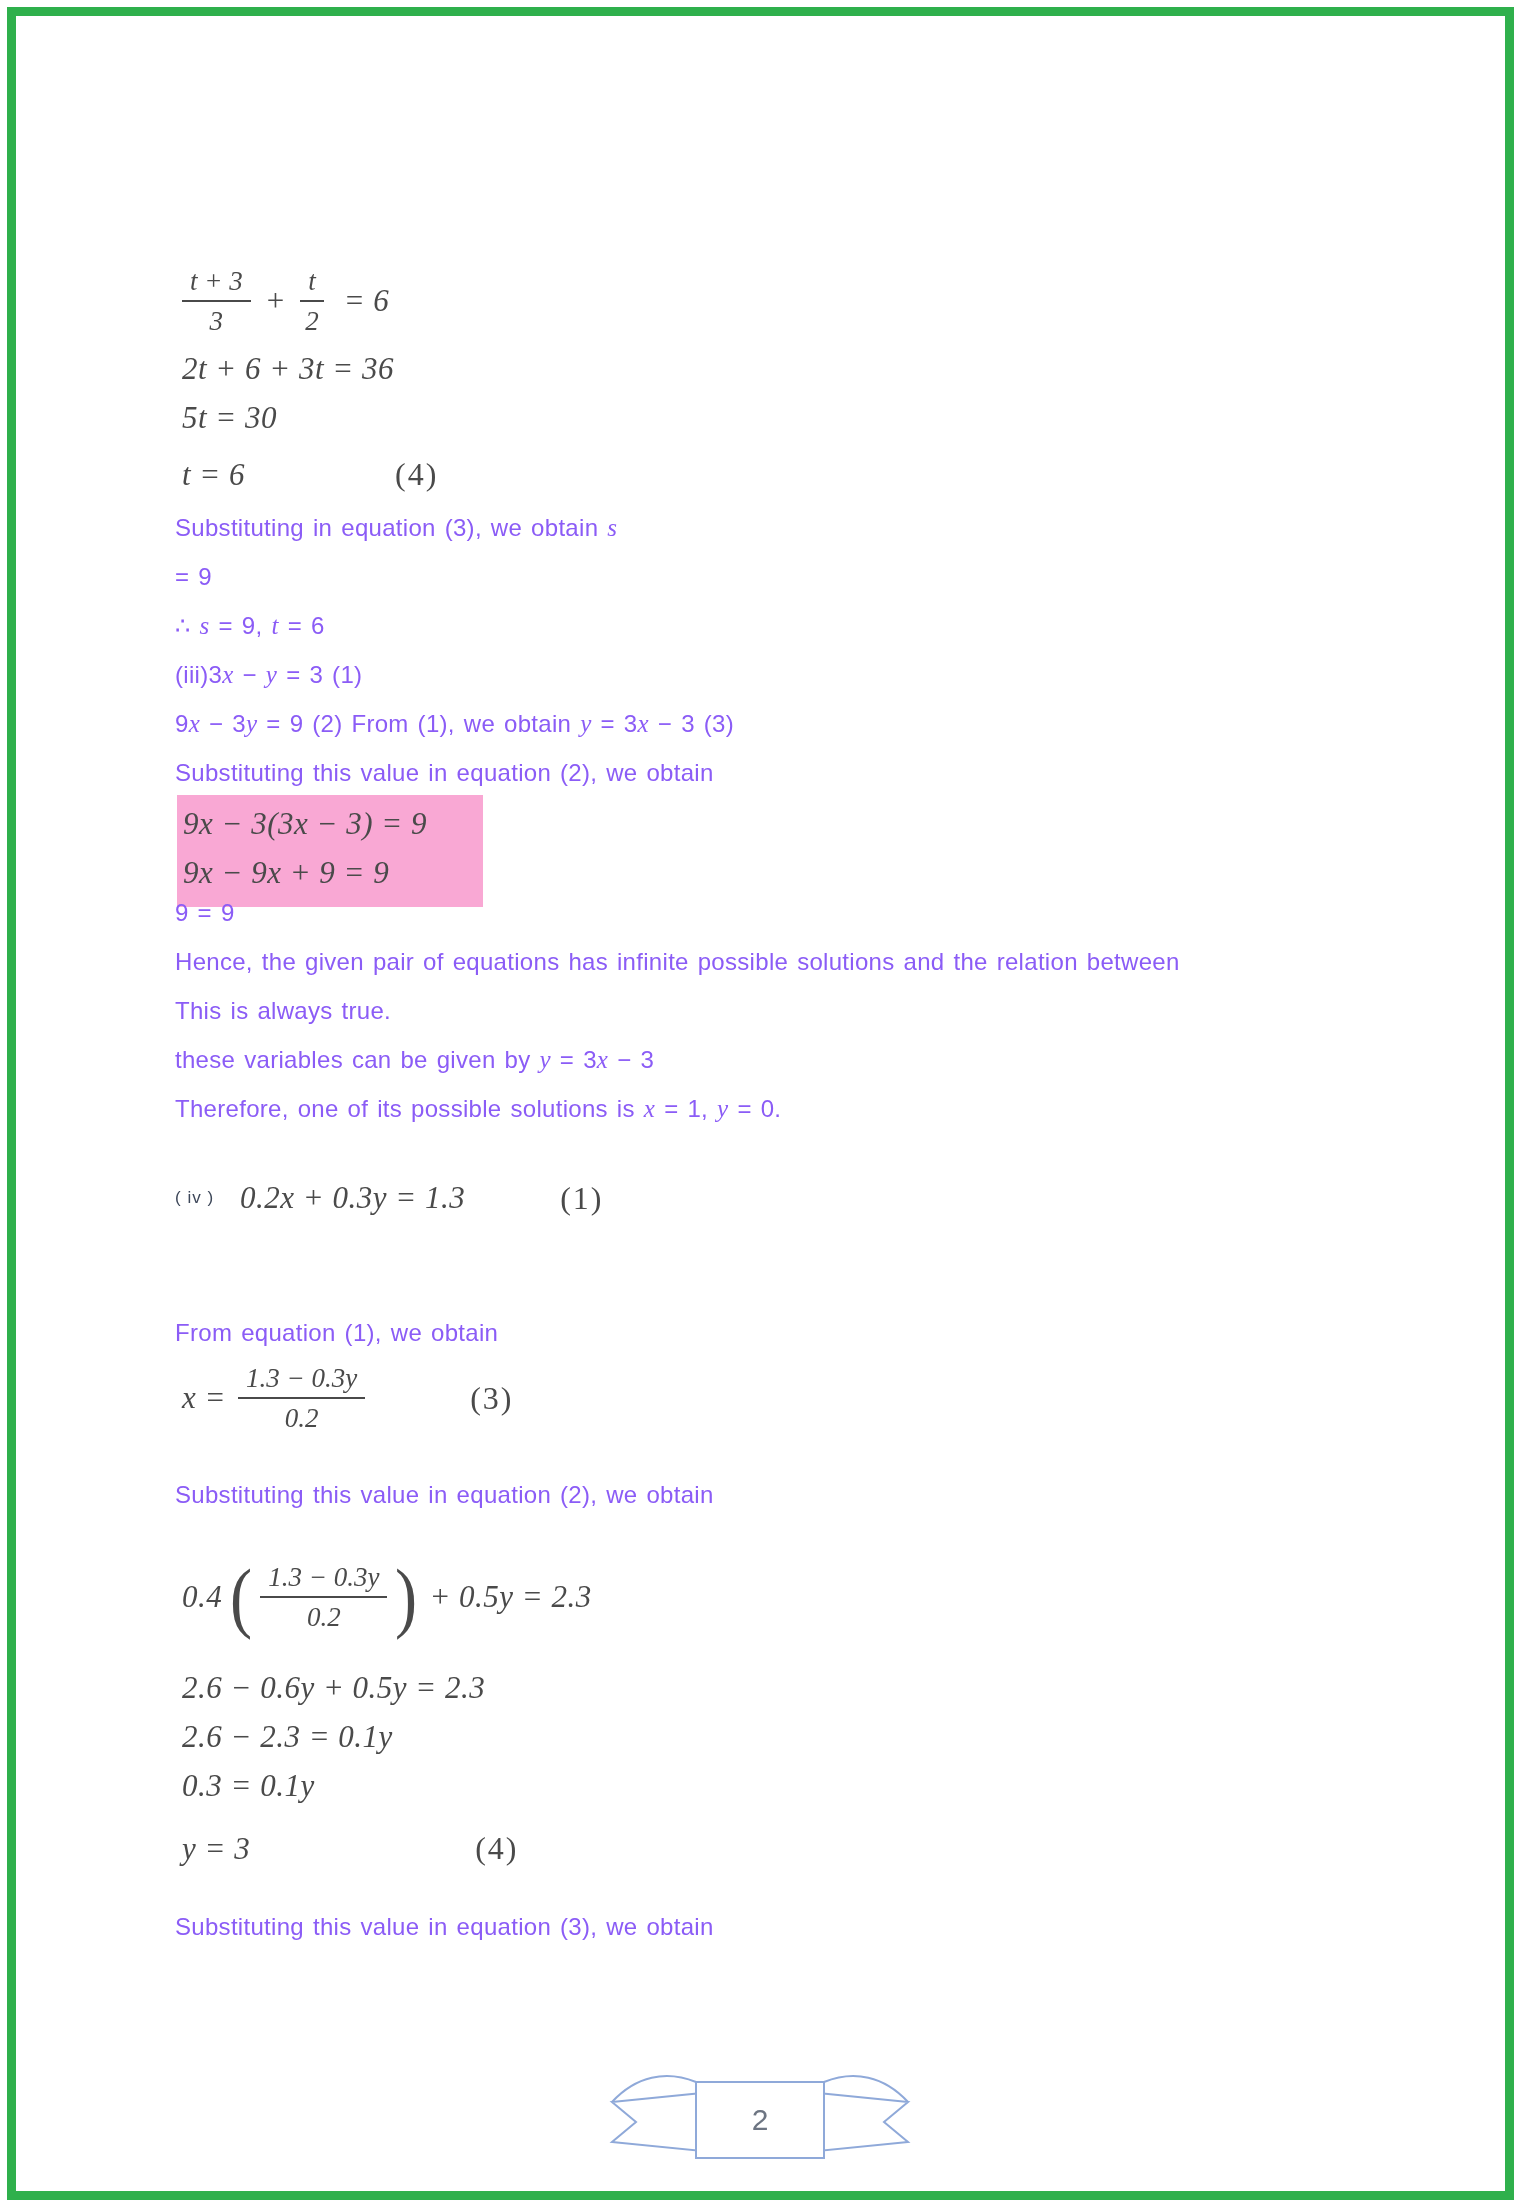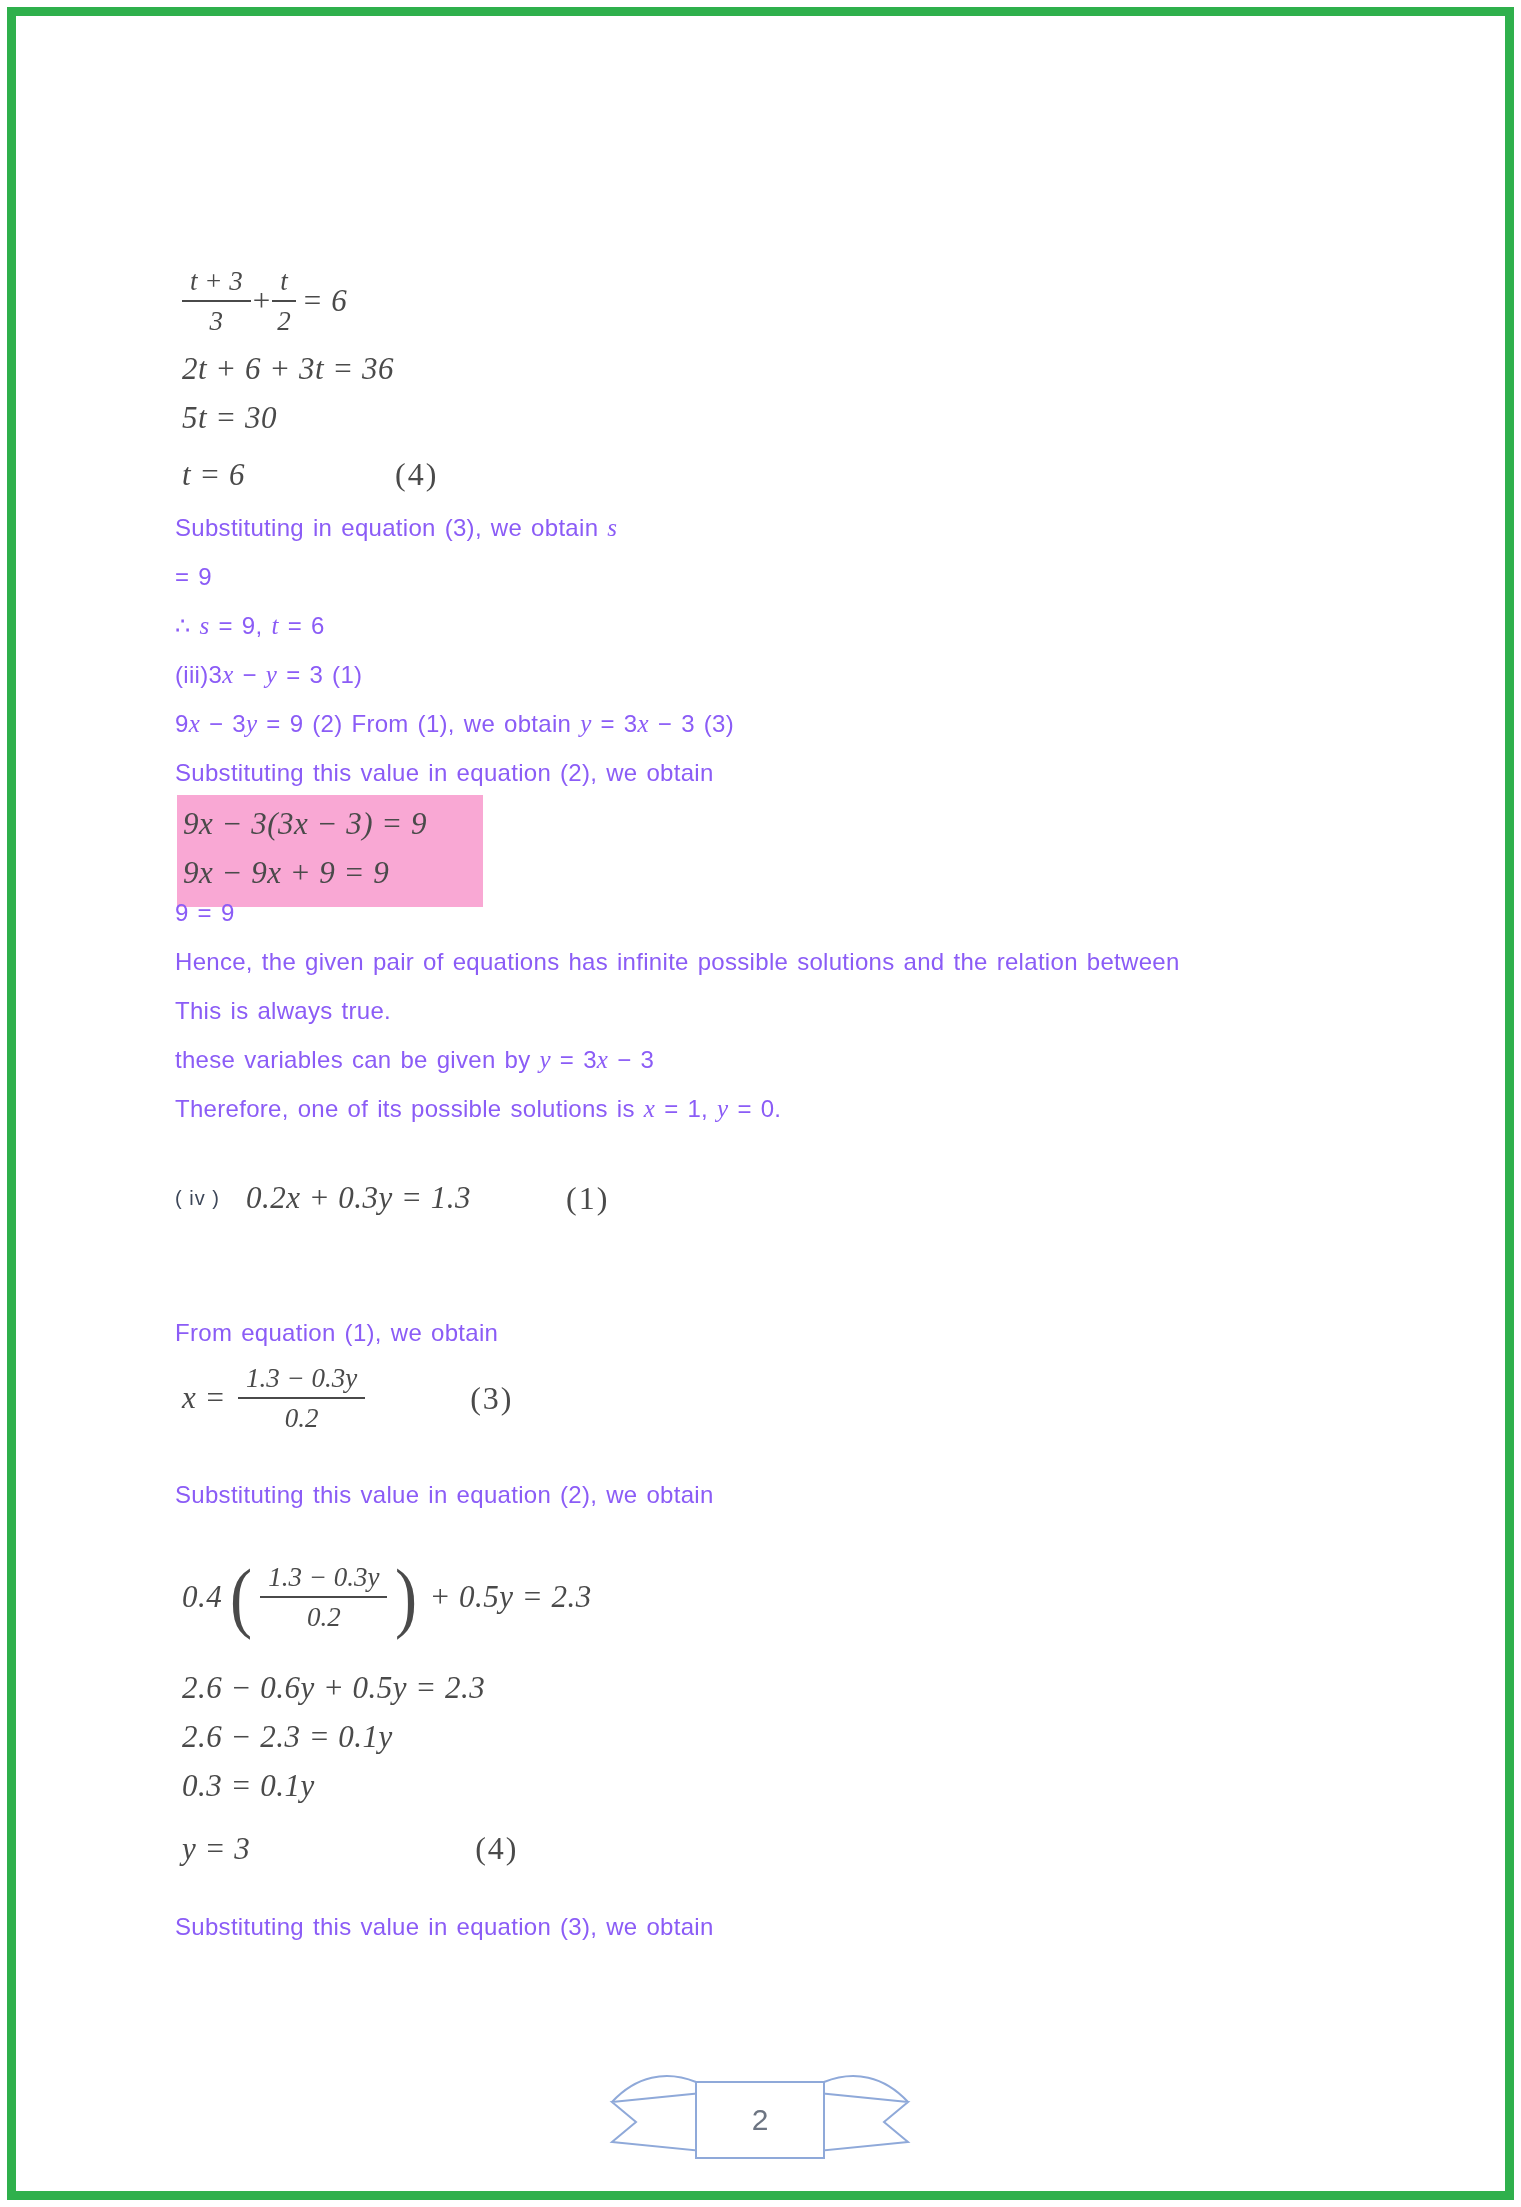--- a/index.html
+++ b/index.html
@@ -43,36 +43,36 @@
     font-size:27px;line-height:1.2;color:#4a4a4a;
   }
   .fn{border-bottom:2px solid #4a4a4a;padding:0 8px 3px;}
   .fd{padding-top:3px;}
   .bigparen{
     font-family:"Liberation Serif",serif;font-style:normal;
     font-size:78px;line-height:.8;font-weight:300;
     color:#4a4a4a;transform:scaleX(.85);
   }
   .scanbg{background:#f9a8d4;padding:4px 56px 10px 6px;width:fit-content;}
-  .ivprefix{font-size:20px;color:#3d4759;margin-right:26px;letter-spacing:1px;}
+  .ivprefix{font-size:17px;color:#3d4759;margin-right:26px;letter-spacing:1px;}
   .ribbon{position:absolute;top:2068px;left:600px;}
   .ribbon path{fill:#ffffff;stroke:#8fa9d9;stroke-width:2;}
   .ribbon path.swoosh{fill:none;}
   .ribbon text{
     font-family:"Liberation Sans",sans-serif;
     font-size:30px;fill:#6d7582;
   }
 </style>
 </head>
 <body>
 
 <div class="frame"></div>
 
 <div class="ablock" style="top:262px;left:182px">
-  <div class="mrow" style="gap:0;height:78px">
+  <div class="mrow" style="gap:14px;height:78px">
     <span class="frac">
       <span class="fn">t + 3</span>
       <span class="fd">3</span>
     </span>
     <span class="math">+</span>
     <span class="frac">
       <span class="fn">t</span>
       <span class="fd">2</span>
     </span>
     <span class="math" style="margin-left:6px">= 6</span>

